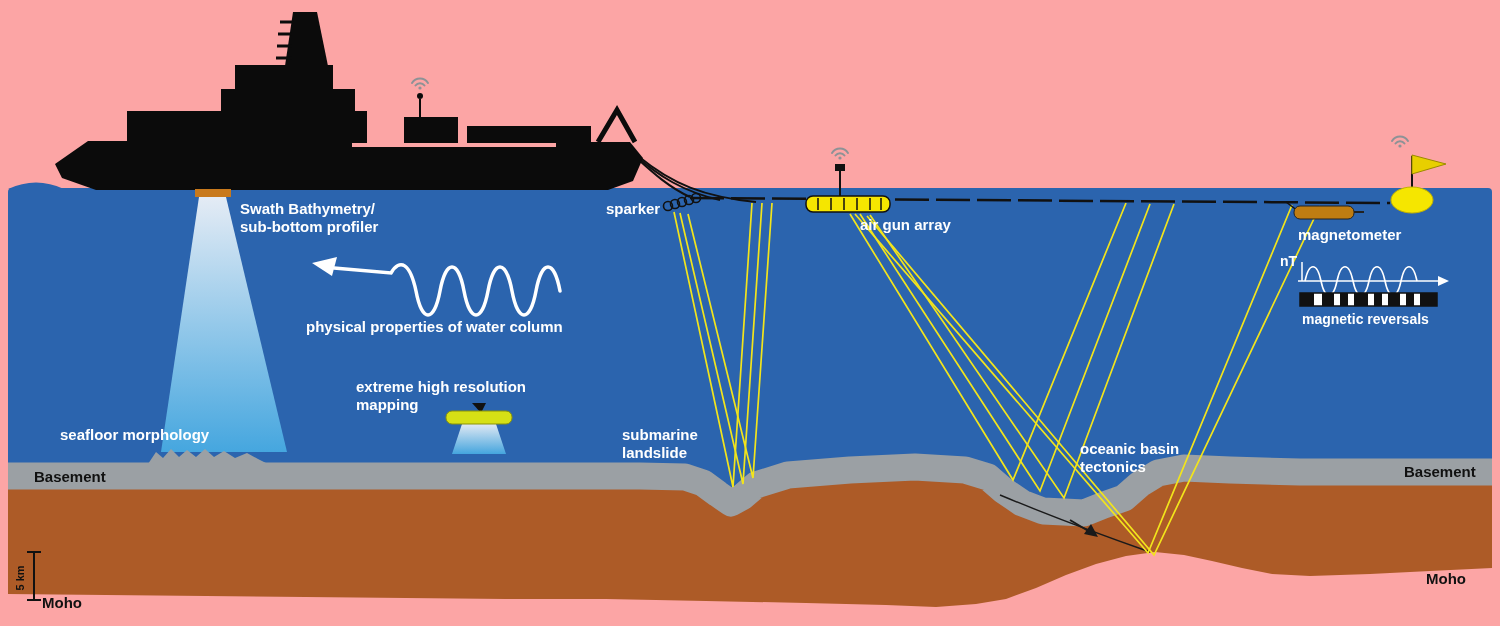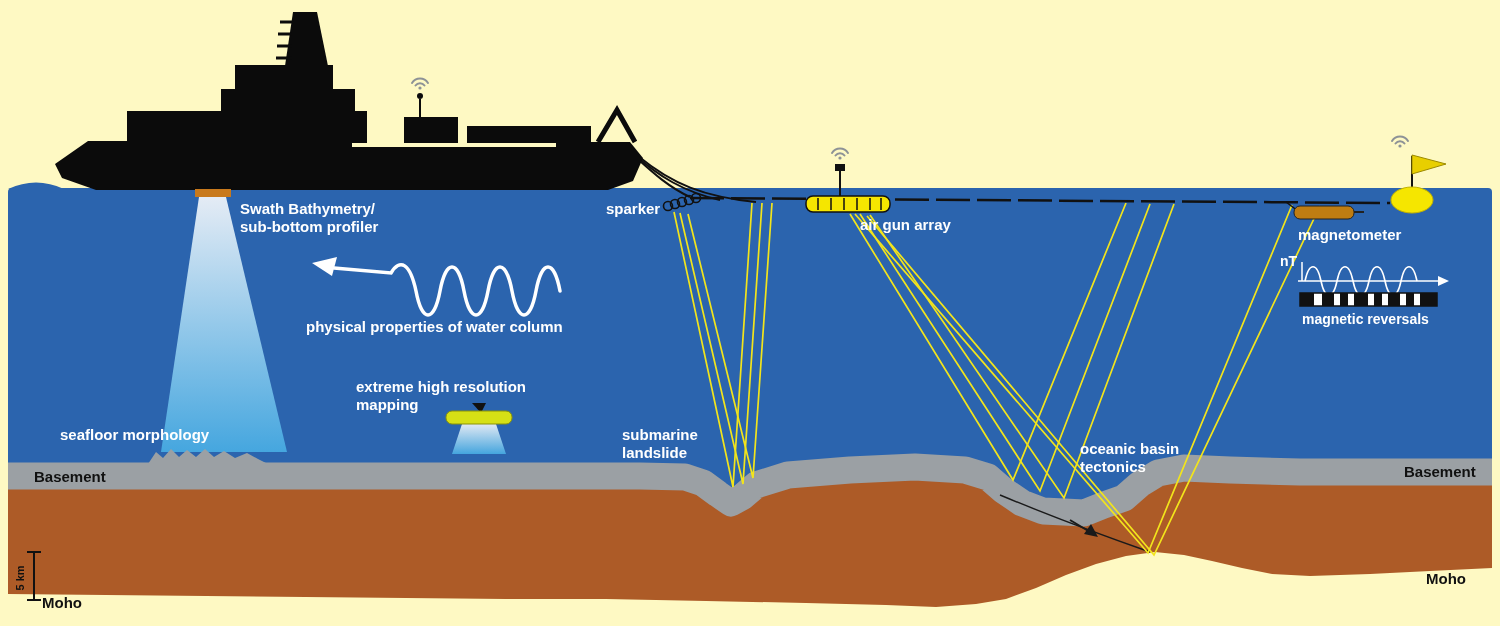--- a/index.html
+++ b/index.html
@@ -1,16 +1,16 @@
 <!DOCTYPE html>
 <html><head>
 <meta charset="utf-8">
 <style>
   html,body{margin:0;padding:0;background:#ffffff;}
-  .stage{position:relative;width:1500px;height:626px;background:#fef9c3;overflow:hidden;
+  .stage{position:relative;width:1500px;height:626px;background:#fca5a5;overflow:hidden;
          font-family:"Liberation Sans",sans-serif;text-decoration:underline;}
   svg{display:block;}
   text{font-family:"Liberation Sans",sans-serif;font-weight:bold;}
   .lbl-w{fill:#ffffff;font-size:15px;}
   .lbl-k{fill:#111111;font-size:15px;}
   .lbl-sm{fill:#ffffff;font-size:14px;}
   .lbl-scale{fill:#111111;font-size:11px;}
 </style>
 </head>
 <body>

